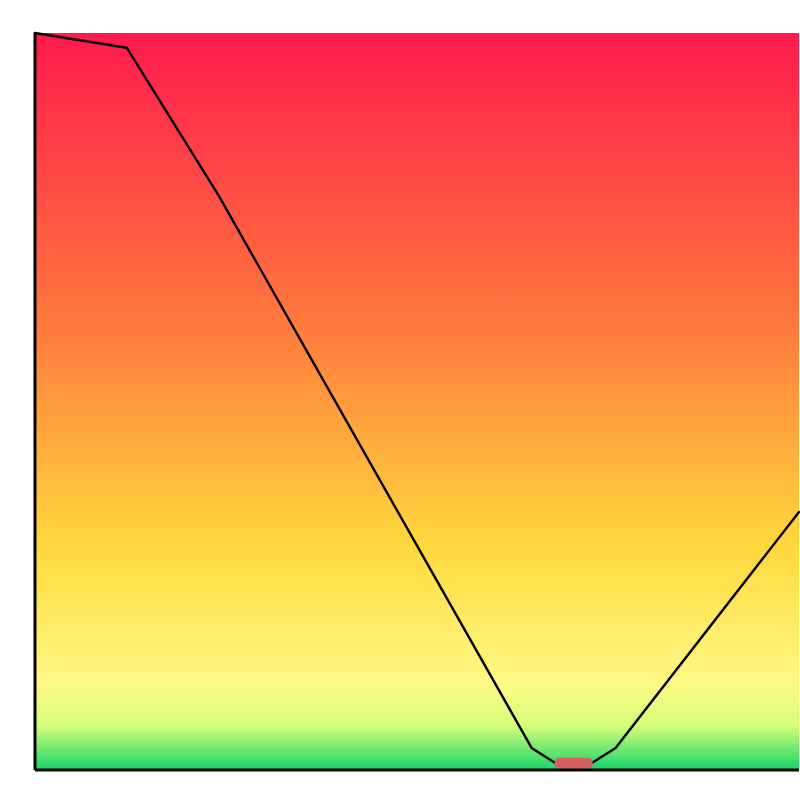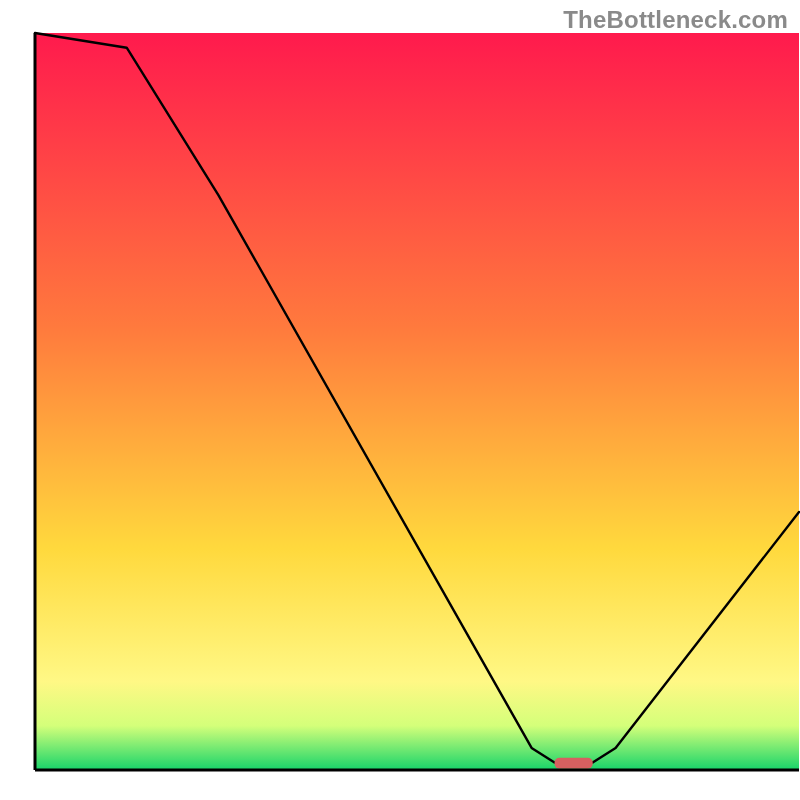--- a/index.html
+++ b/index.html
@@ -45,15 +45,14 @@
           <stop offset="100%" stop-color="#17d46a"></stop>
         </linearGradient>
       </defs>
       <rect x="35" y="33" width="764" height="737" fill="url(#bg-grad)"></rect>
       <path d="M35.0 33.0 L126.7 47.7 L218.4 195.1 L531.6 747.9 L554.5 762.6 L592.7 762.6 L615.6 747.9 L799.0 512.0" fill="none" stroke="#000000" stroke-width="2.4" stroke-linejoin="round" stroke-linecap="round"></path>
       <rect x="554.52" y="757.63" width="38.200000000000045" height="11" rx="5" ry="5" fill="#d66060"></rect>
       <line x1="35" y1="33" x2="35" y2="770" stroke="#000" stroke-width="3"></line>
       <line x1="35" y1="770" x2="799" y2="770" stroke="#000" stroke-width="3"></line>
     </svg>
 
-<div class="watermark">TheBottleneck.com</div>
 
 </div>
 
 </body></html>

